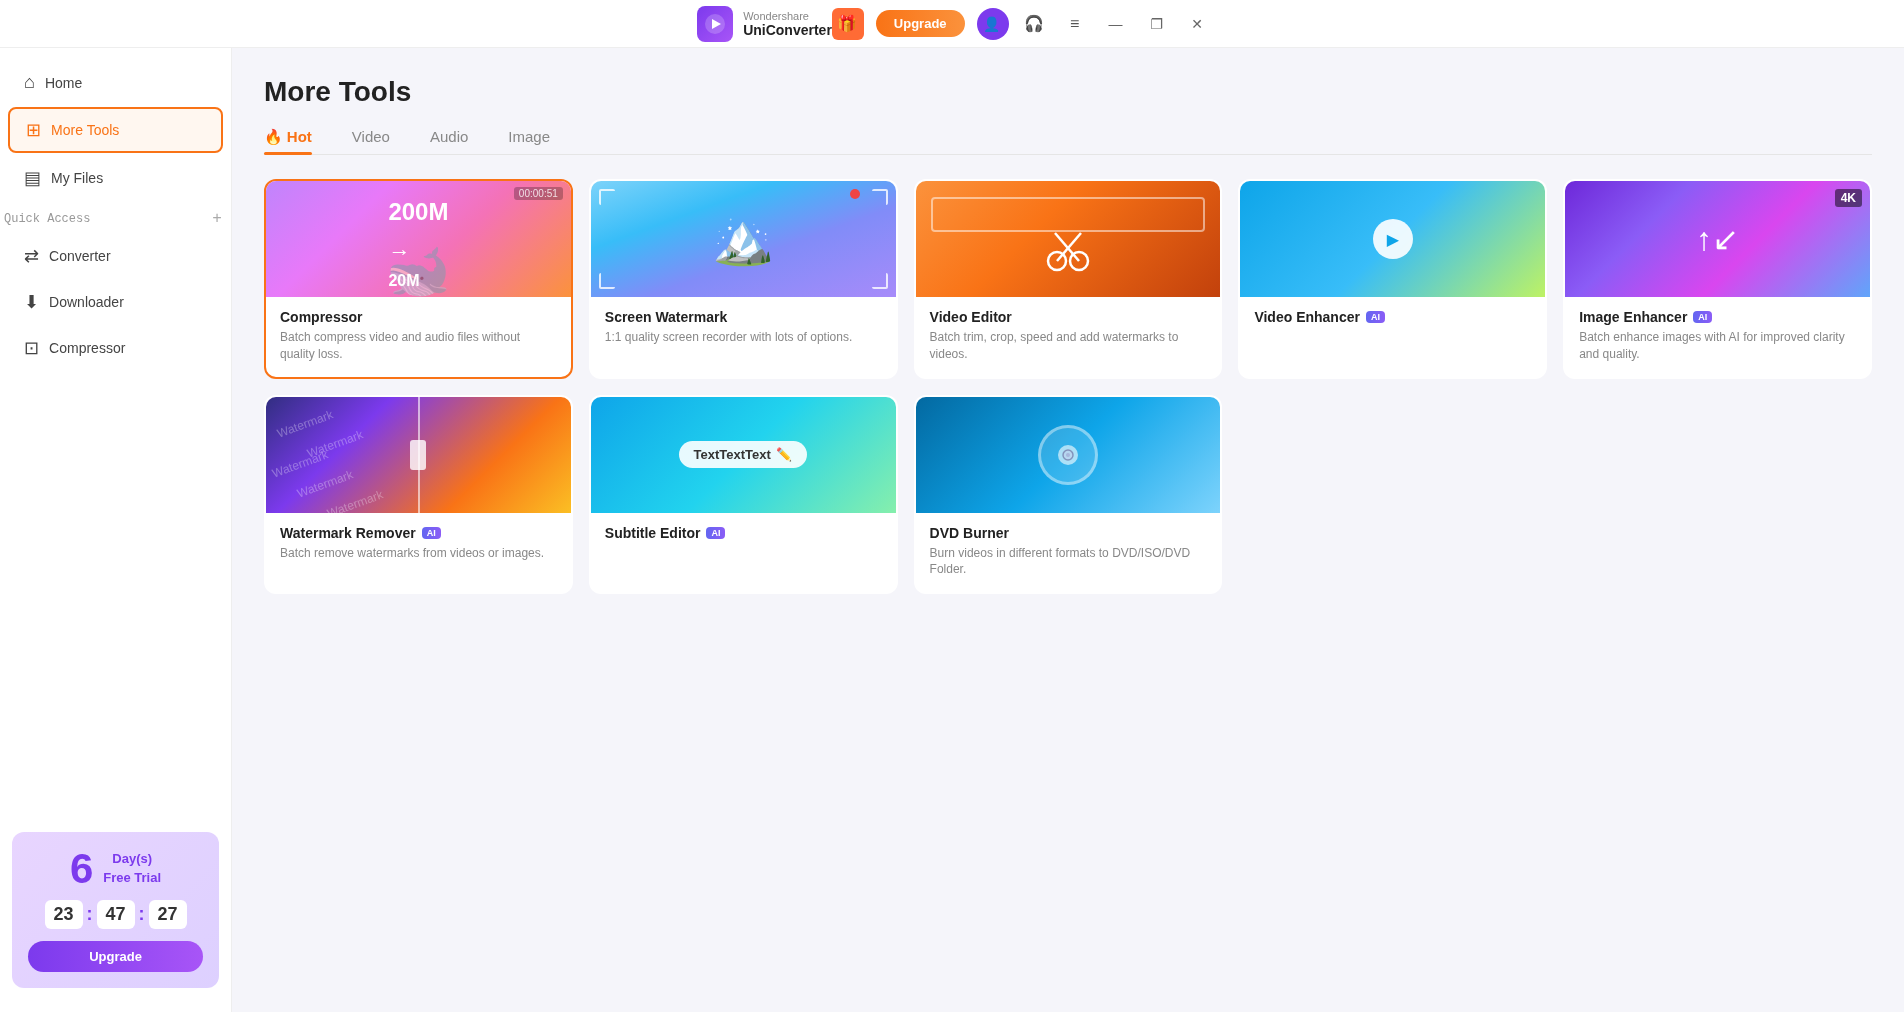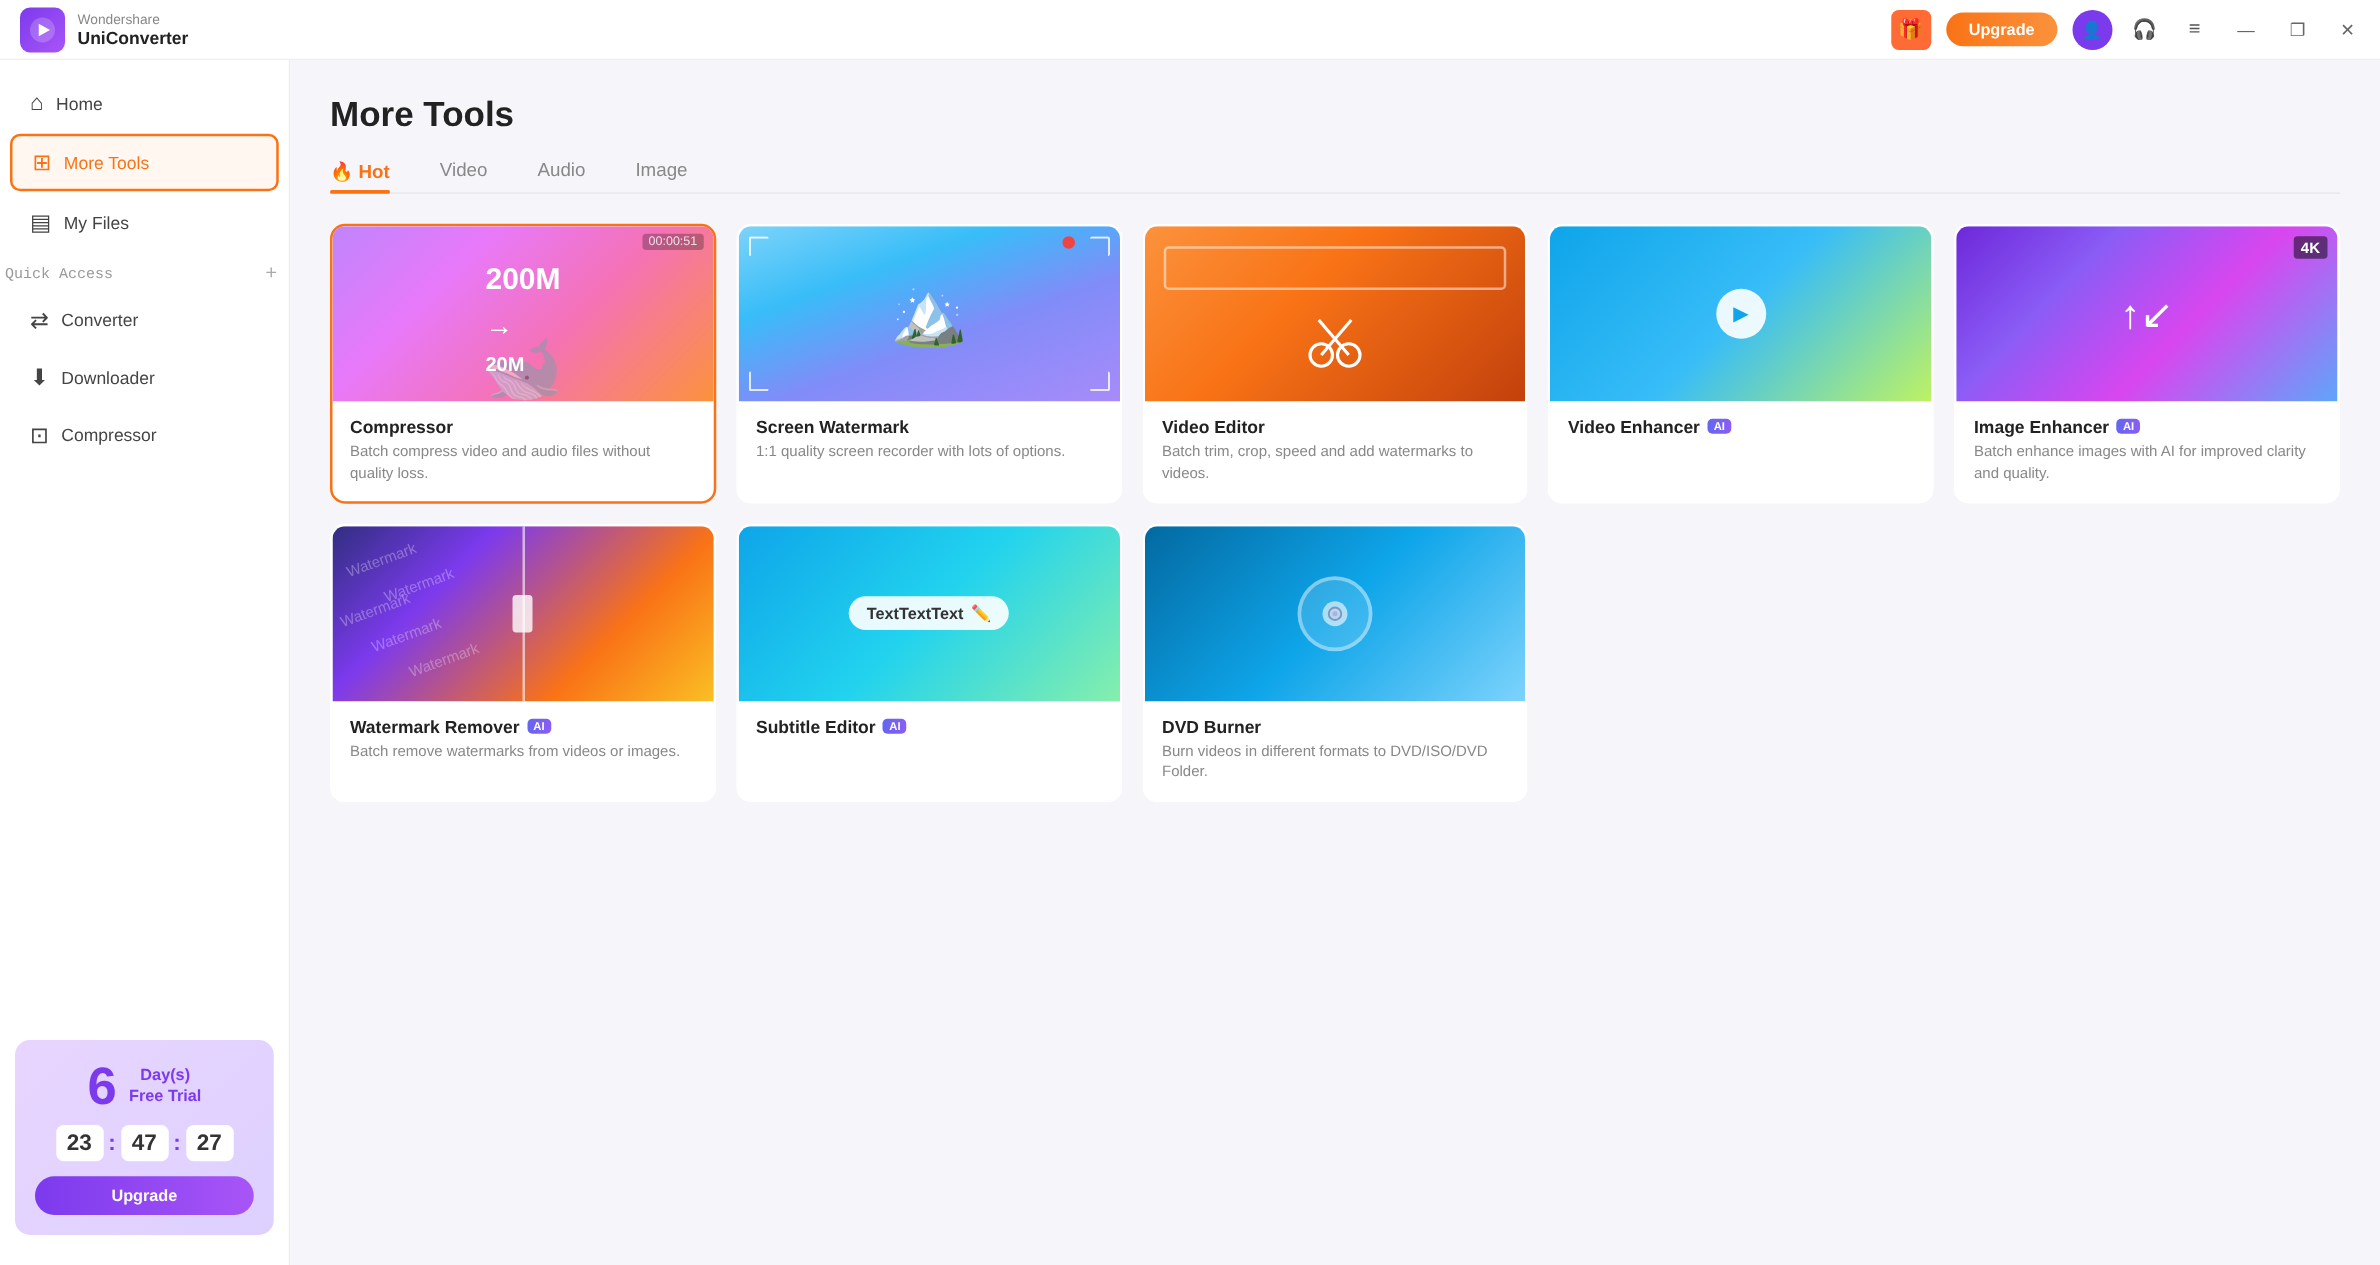--- a/index.html
+++ b/index.html
@@ -4,21 +4,21 @@
   <style>
     * { margin: 0; padding: 0; box-sizing: border-box; }
     body { font-family: -apple-system, BlinkMacSystemFont, 'Segoe UI', sans-serif; background: #f5f5fa; width: 1904px; height: 1012px; overflow: hidden; display: flex; flex-direction: column; }
 
     
     .titlebar {
       height: 48px;
       background: #fff;
       display: flex;
       align-items: center;
-      justify-content: space-between;
+      justify-content: center;
       padding: 0 12px 0 16px;
       border-bottom: 1px solid #eee;
       flex-shrink: 0;
     }
     .titlebar-left { display: flex; align-items: center; gap: 10px; }
     .app-logo {
       width: 36px; height: 36px;
       background: linear-gradient(135deg, #7c3aed, #a855f7);
       border-radius: 8px;
       display: flex; align-items: center; justify-content: center;
@@ -209,21 +209,21 @@
       border-radius: 12px;
       overflow: hidden;
       cursor: pointer;
       transition: box-shadow 0.2s;
       border: 2px solid transparent;
     }
     .tool-card.active { border-color: #f97316; }
 
     .tool-thumb {
       width: 100%;
-      height: 140px;
+      height: 116px;
       position: relative;
       overflow: hidden;
     }
 
     
     .thumb-compressor {
       background: linear-gradient(135deg, #c084fc 0%, #e879f9 30%, #f472b6 60%, #fb923c 100%);
       display: flex; align-items: center; justify-content: center;
     }
 

